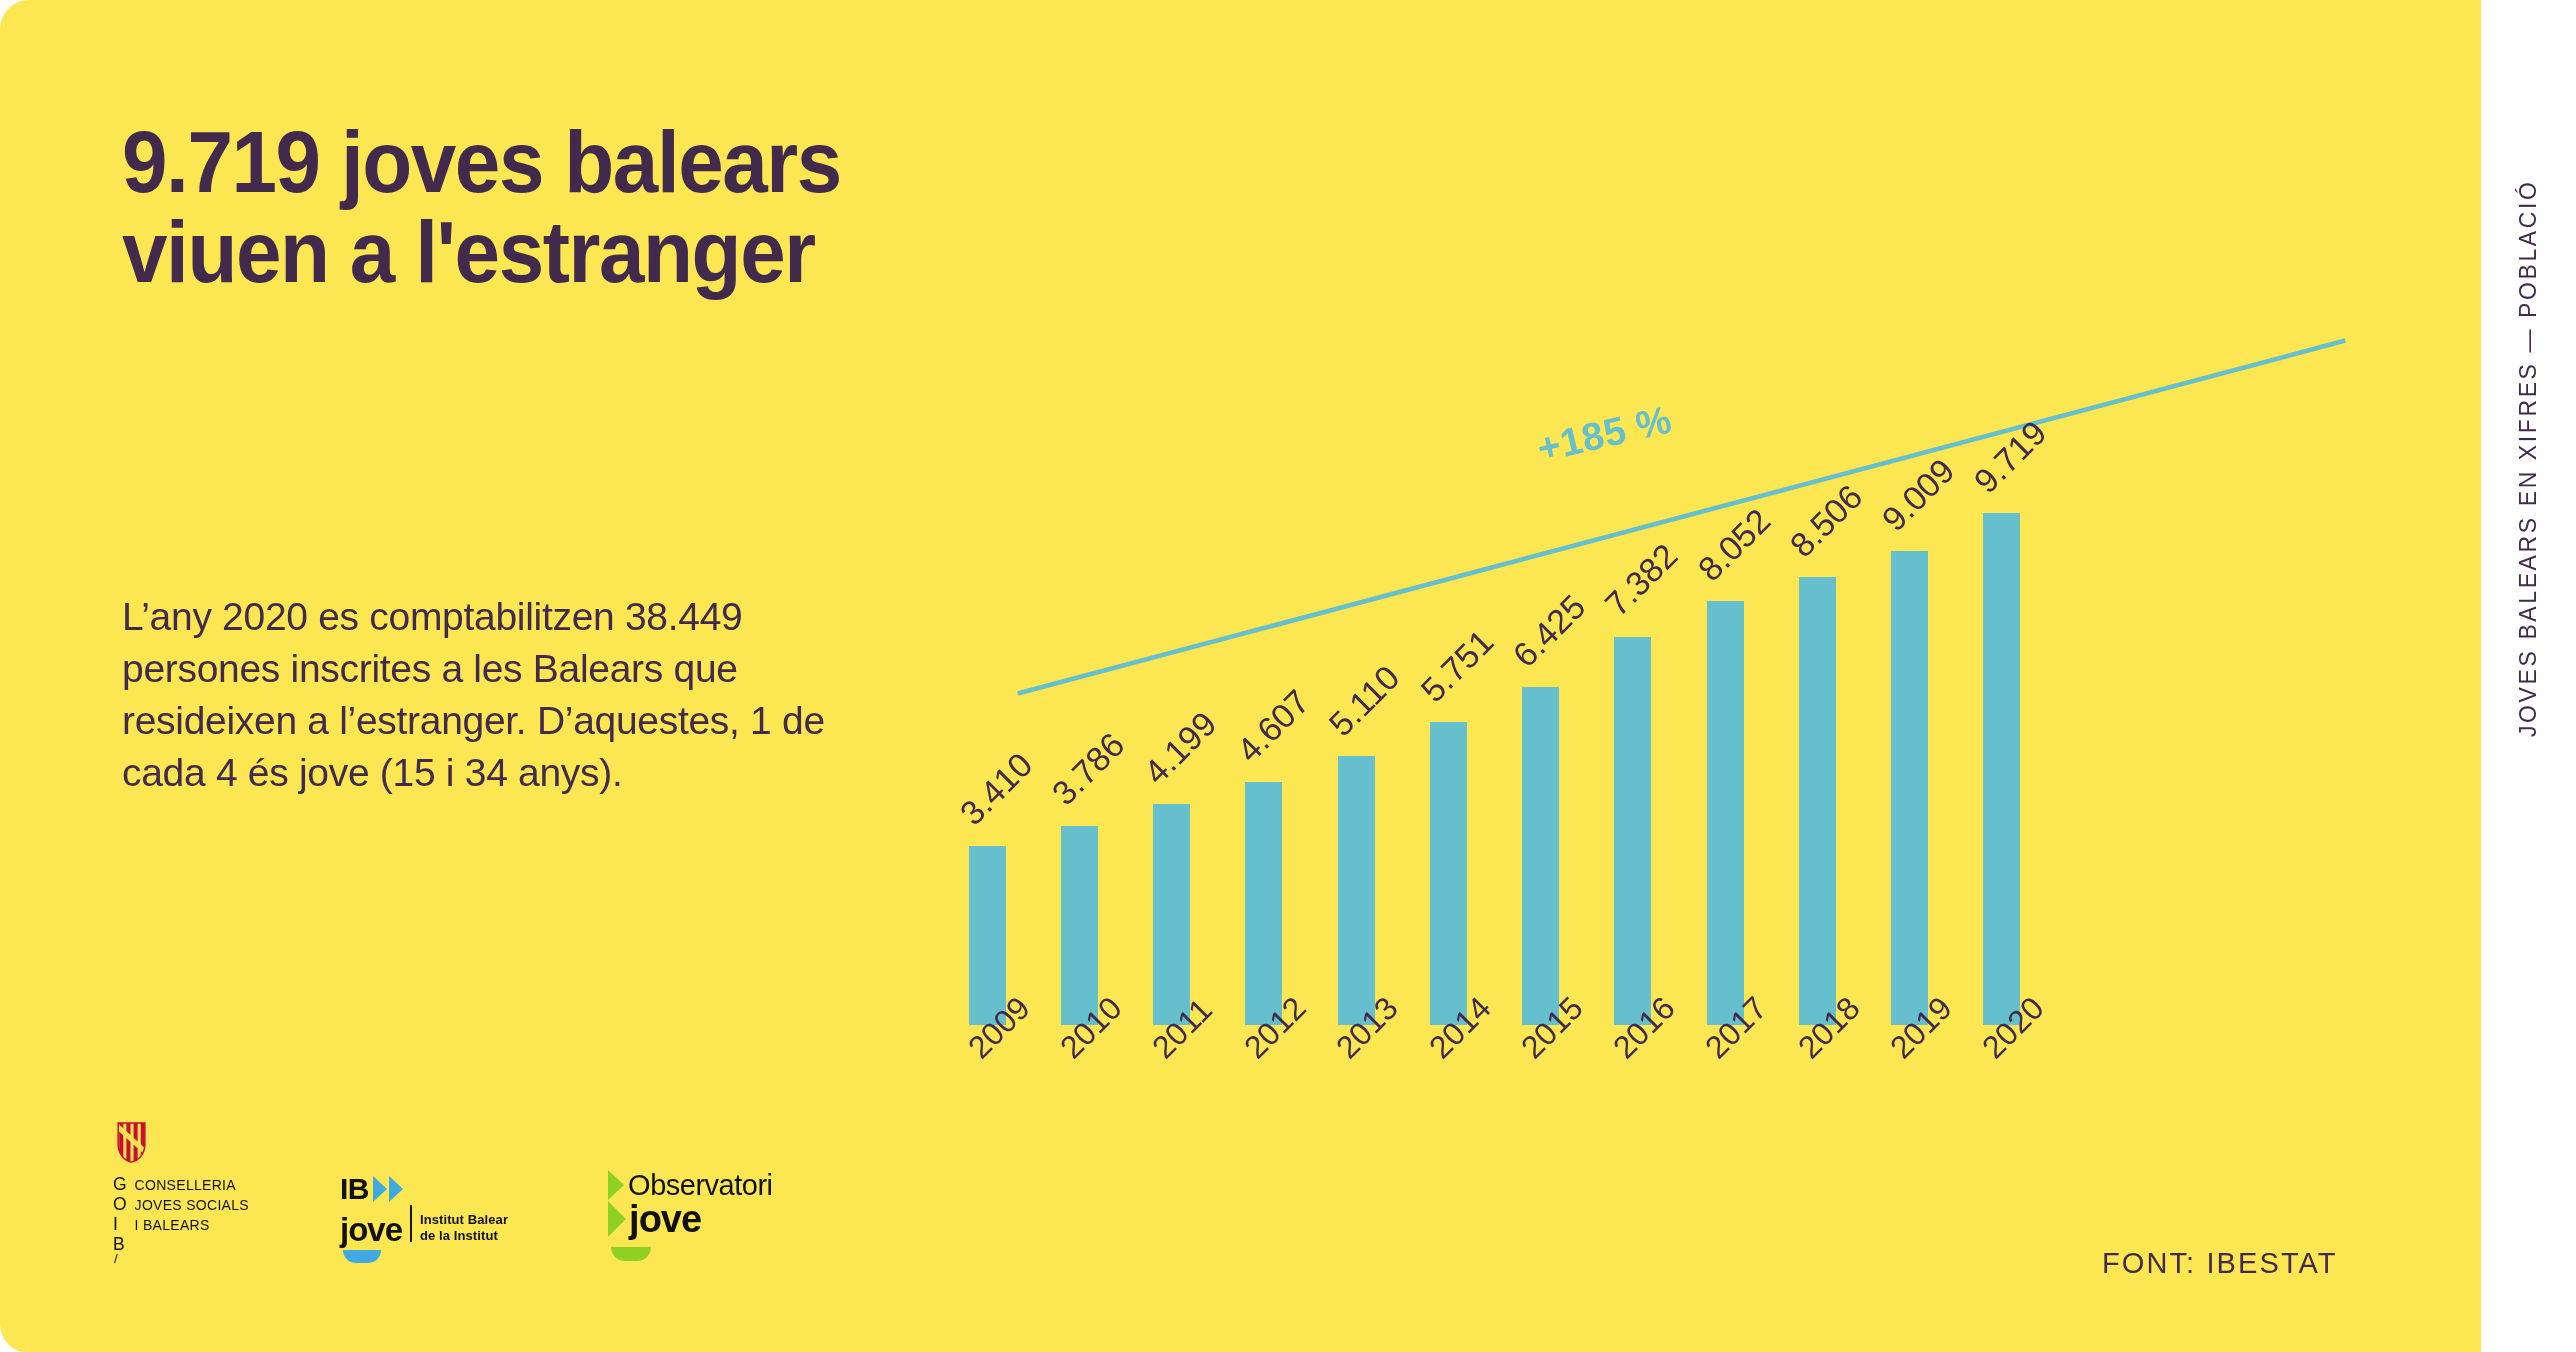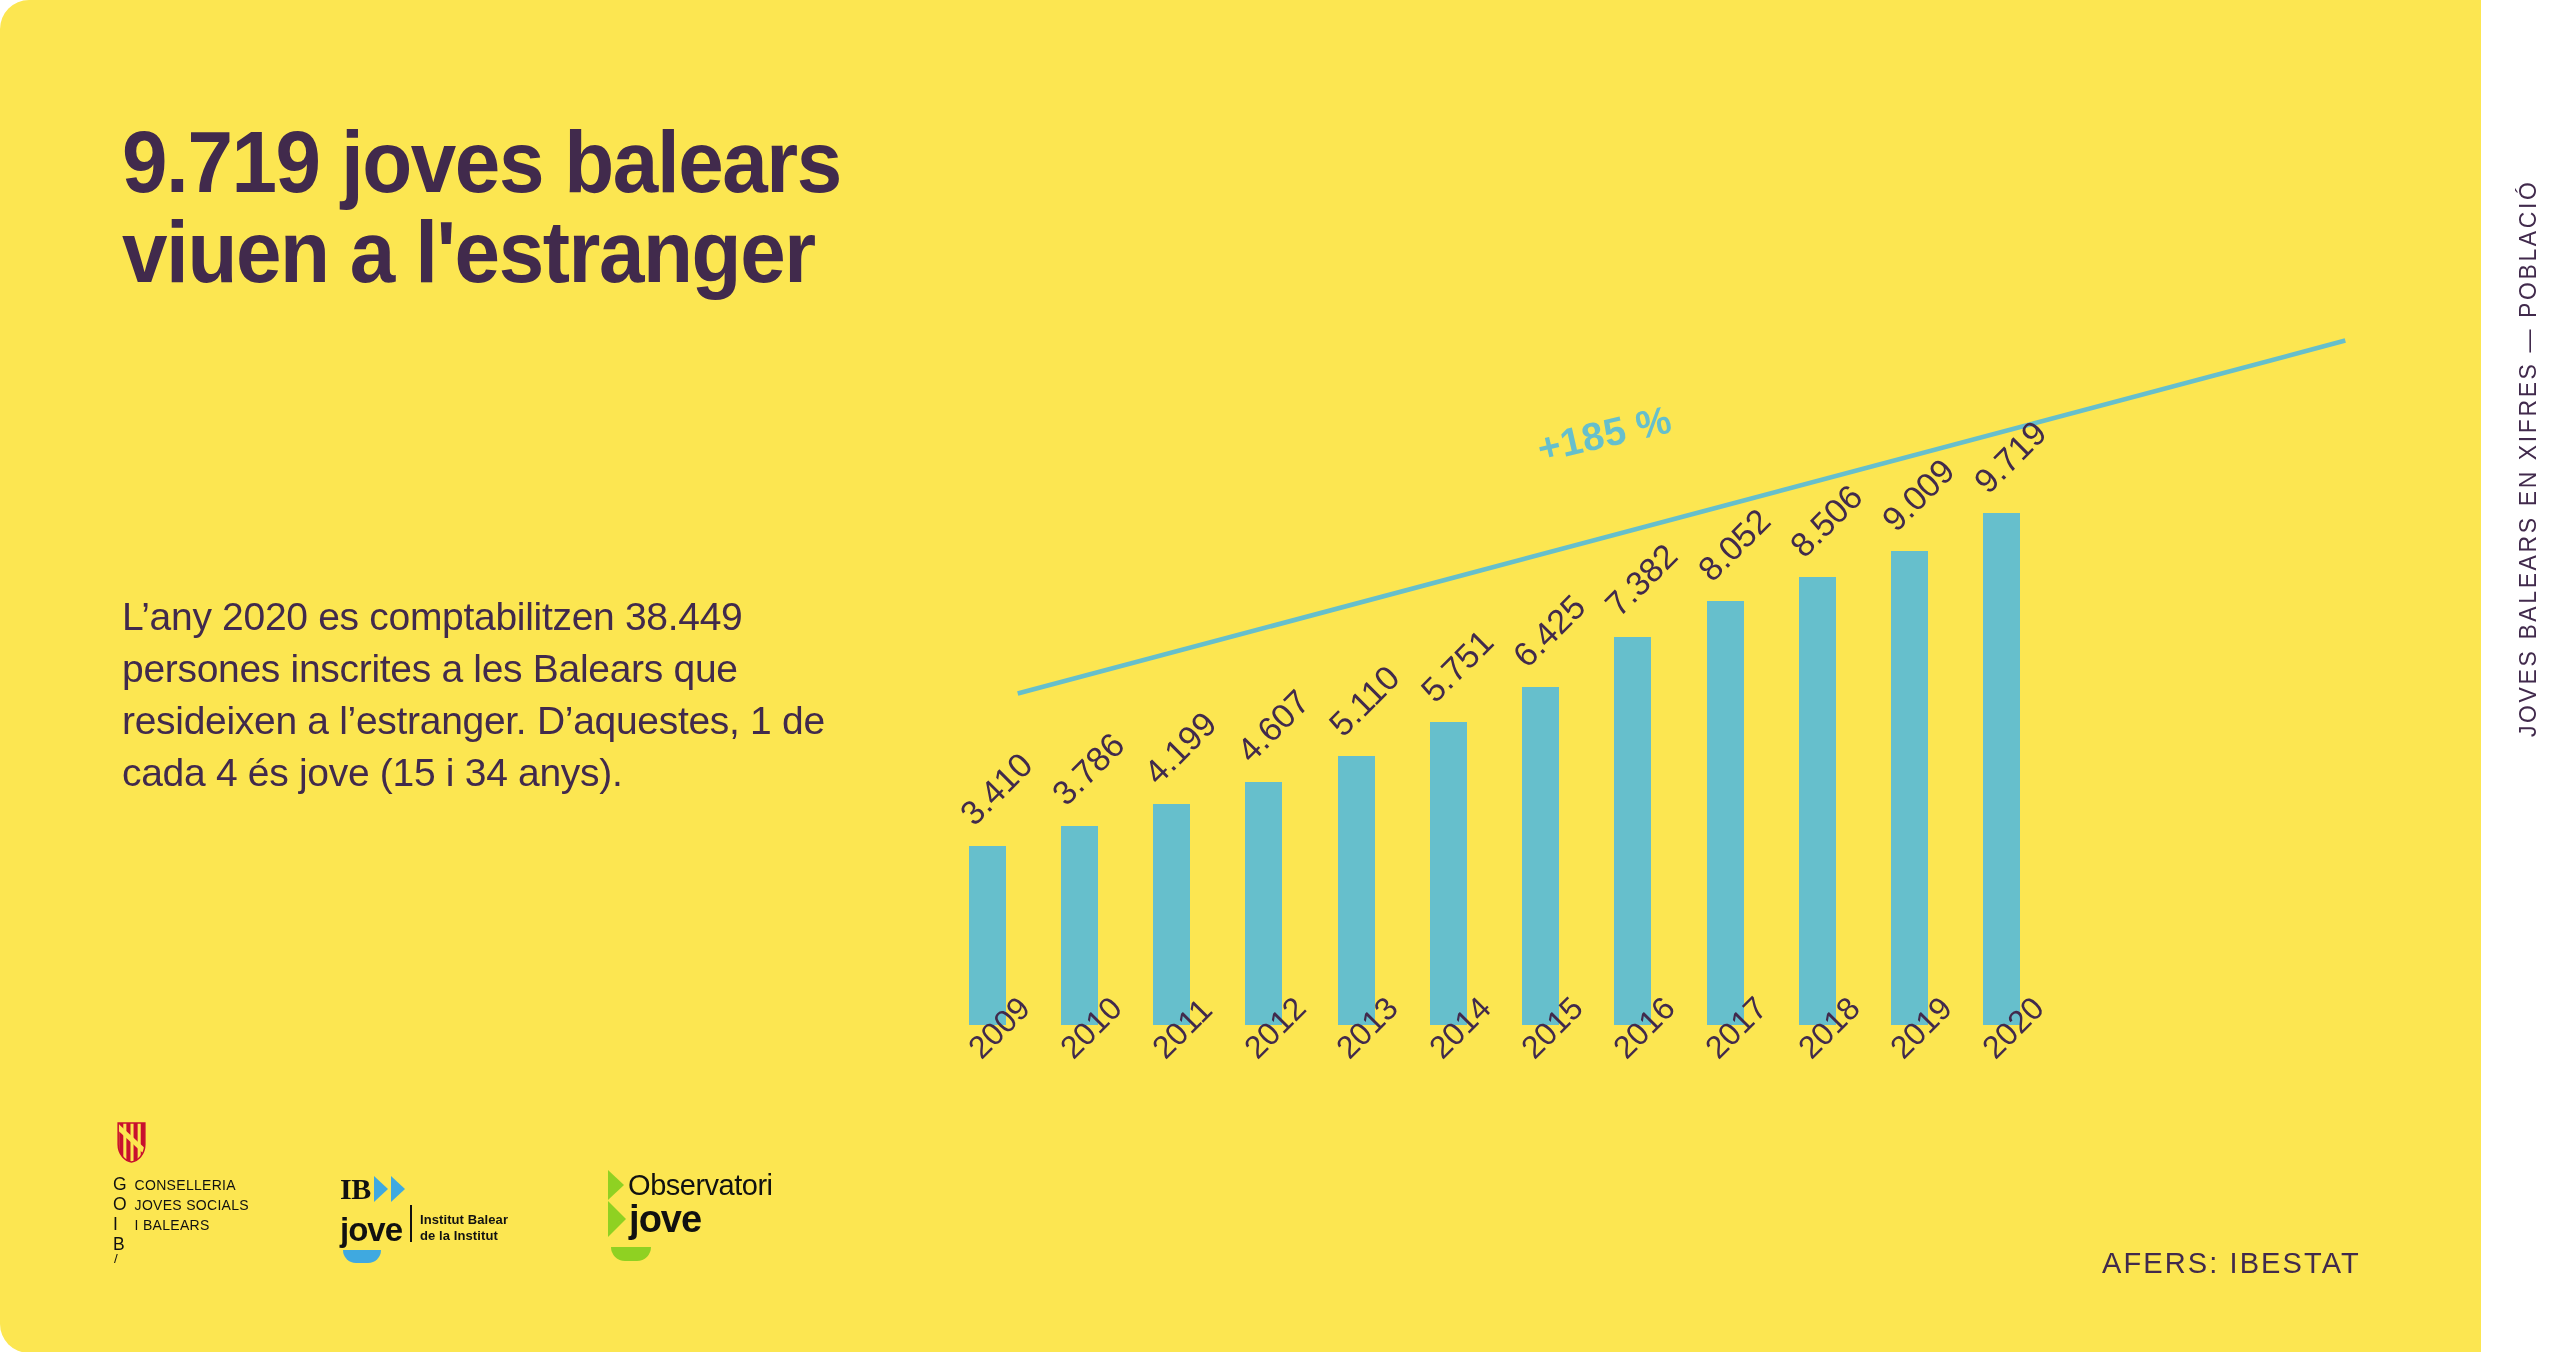--- a/index.html
+++ b/index.html
@@ -158,21 +158,21 @@
     letter-spacing:0.3px;
     white-space:nowrap;
   }
   .goib-slash{
     position:absolute;left:1px;top:133px;
     color:#111;font-size:13.4px;
   }
 
   
   .ibjove{position:absolute;left:227px;top:56px;width:175px;height:93px;}
-  .ib-top{display:flex;align-items:center;height:30px;font-family:Liberation Serif, serif;}
+  .ib-top{display:flex;align-items:center;height:30px;}
   .ib-word{
     color:#111111;font-size:30px;font-weight:700;letter-spacing:-0.5px;line-height:1;
   }
   .ib-arrows{display:flex;gap:2.6px;margin-left:3.6px;}
   .ib-arrow{
     width:0;height:0;
     border-top:13px solid transparent;
     border-bottom:13px solid transparent;
     border-left:14.4px solid #3fa9e0;
   }
@@ -274,21 +274,21 @@
         <div class="tick" style="left: 848px; top: 751px;">2018</div>
         <div class="bar" style="left: 948px; height: 474px;"></div>
         <div class="bar-value" style="left: 959px; bottom: 554px;">9.009</div>
         <div class="tick" style="left: 940px; top: 751px;">2019</div>
         <div class="bar" style="left: 1040px; height: 512px;"></div>
         <div class="bar-value" style="left: 1051px; bottom: 592px;">9.719</div>
         <div class="tick" style="left: 1032px; top: 751px;">2020</div>
       </div>
   </div>
 
-  <div class="source">AFERS: IBESTAT</div>
+  <div class="source">FONT: IBESTAT</div>
 
   <div class="rail"></div>
   <div class="rail-label">JOVES BALEARS EN XIFRES — POBLACIÓ</div>
 
   <div class="logos">
 
     <div class="goib">
       <svg class="goib-shield" viewBox="0 0 56 80">
         <defs>
           <clipPath id="shieldclip">

